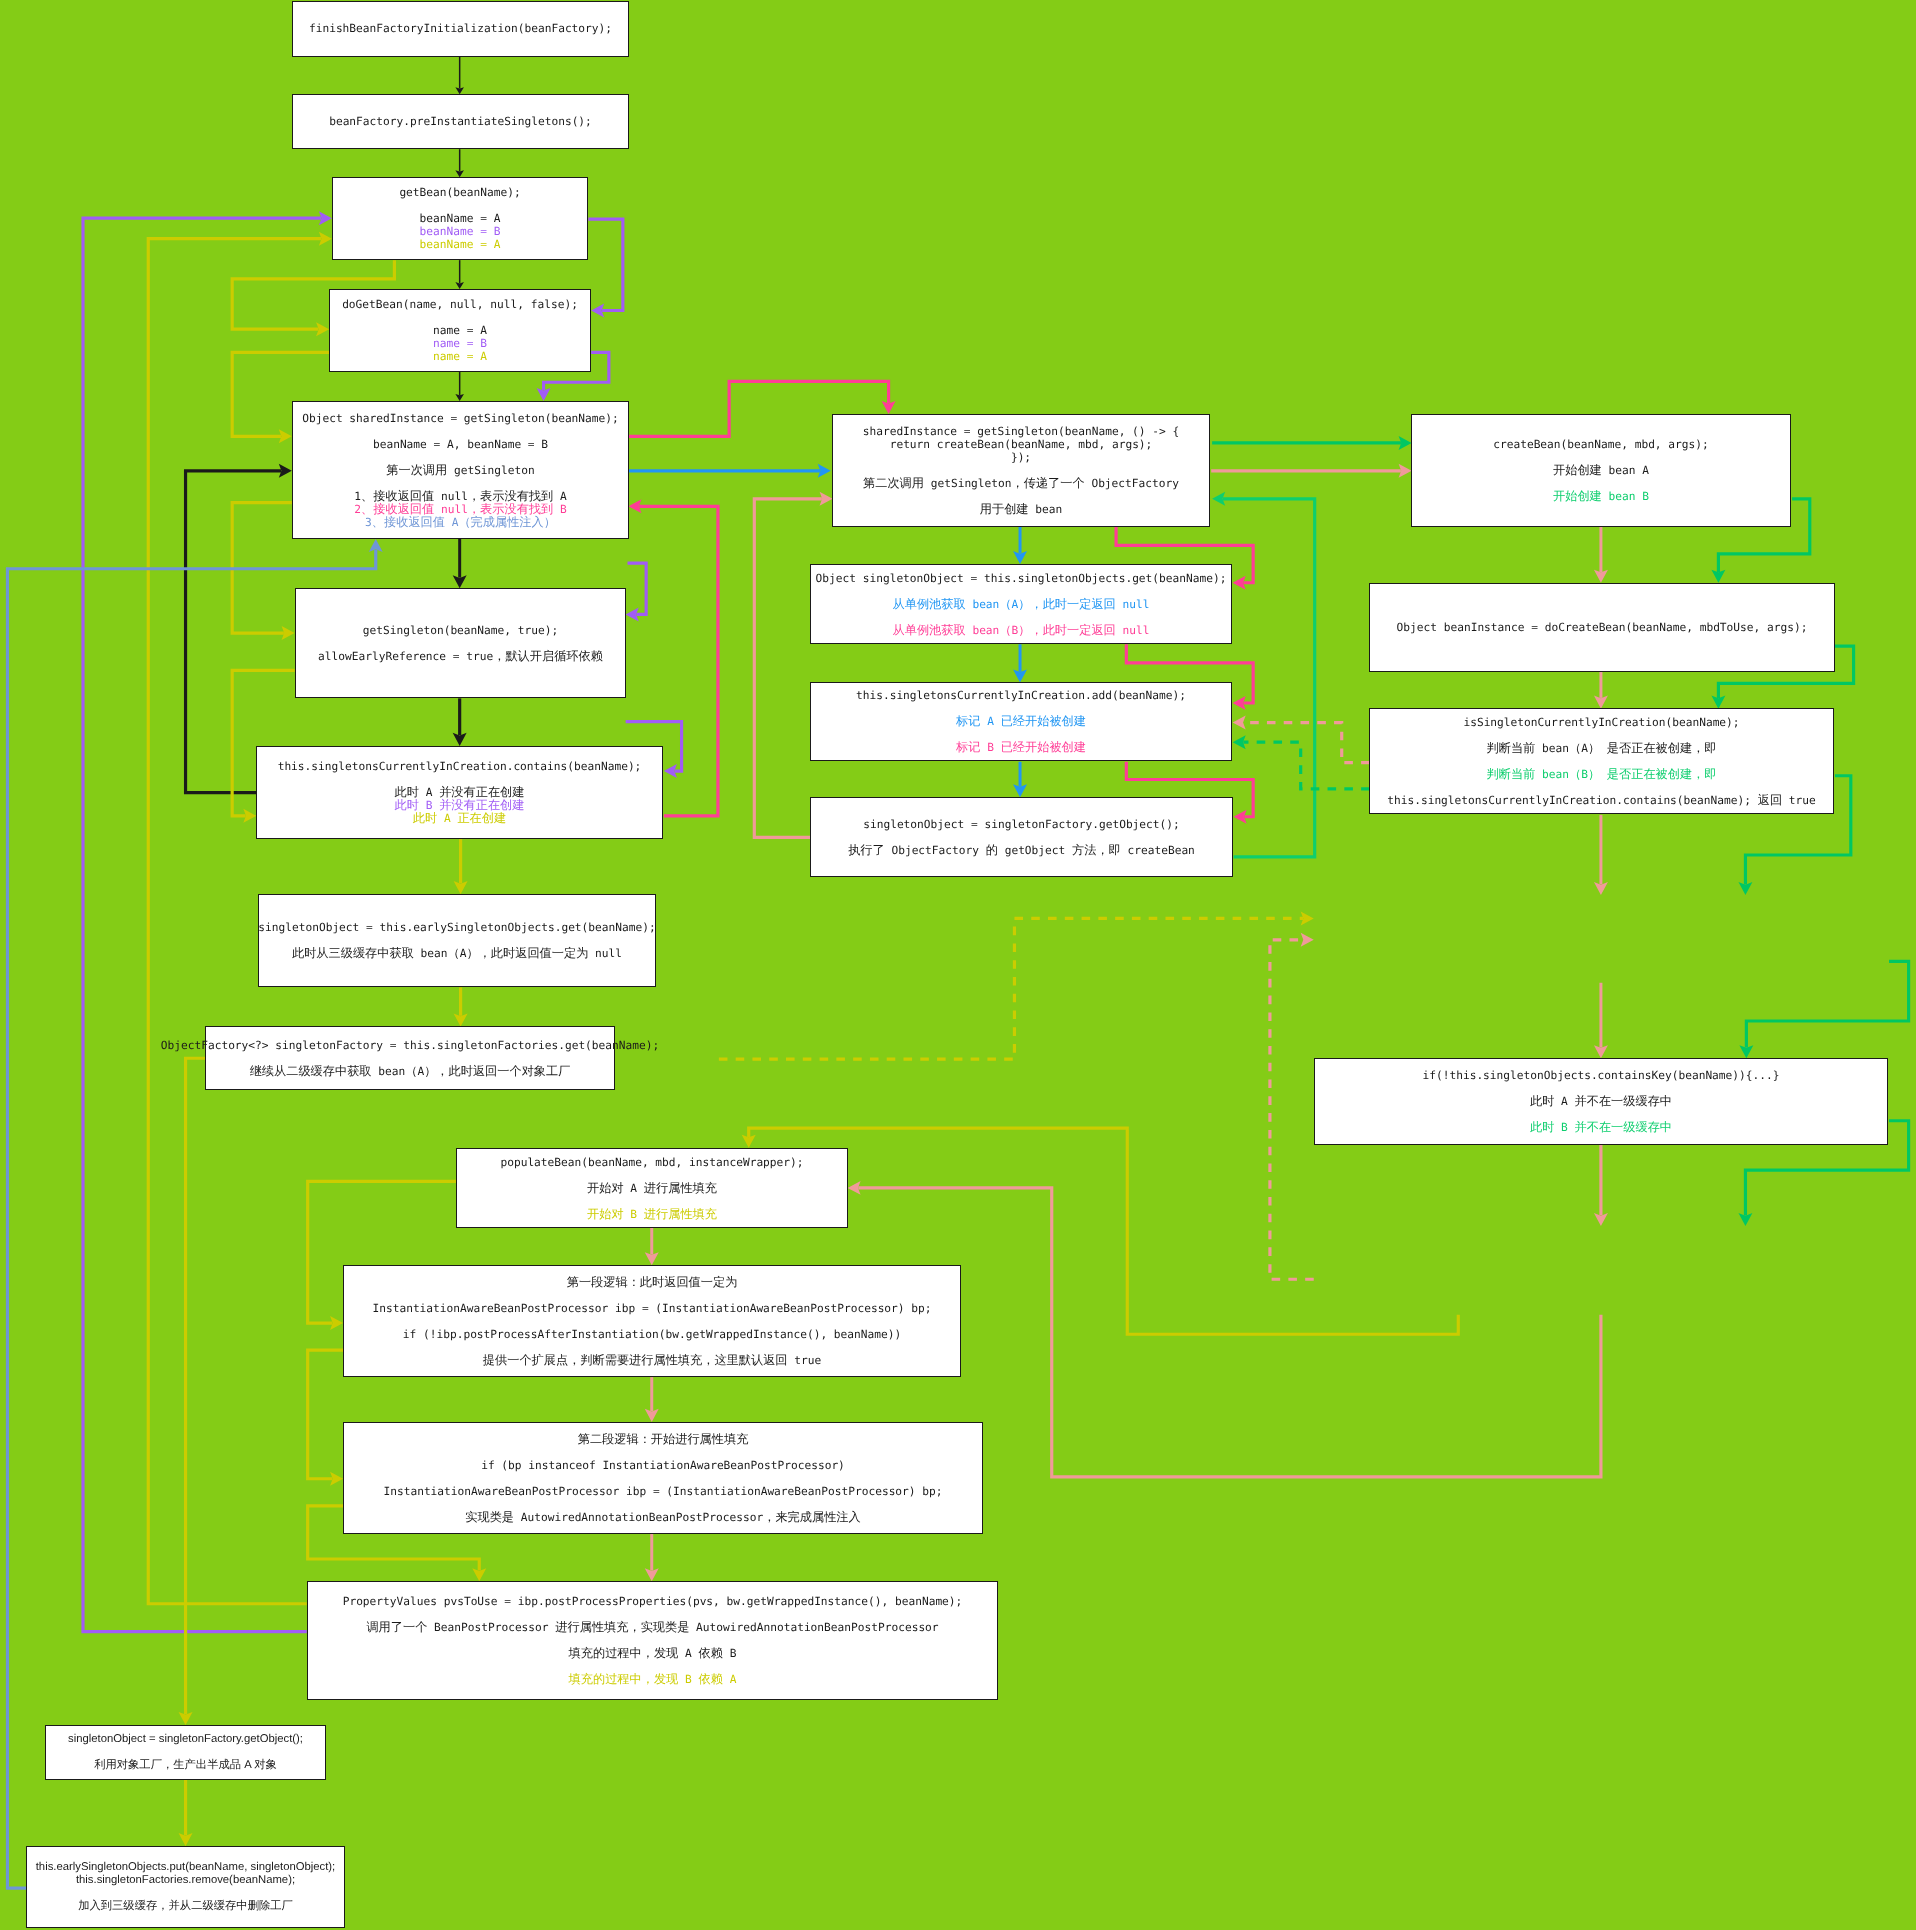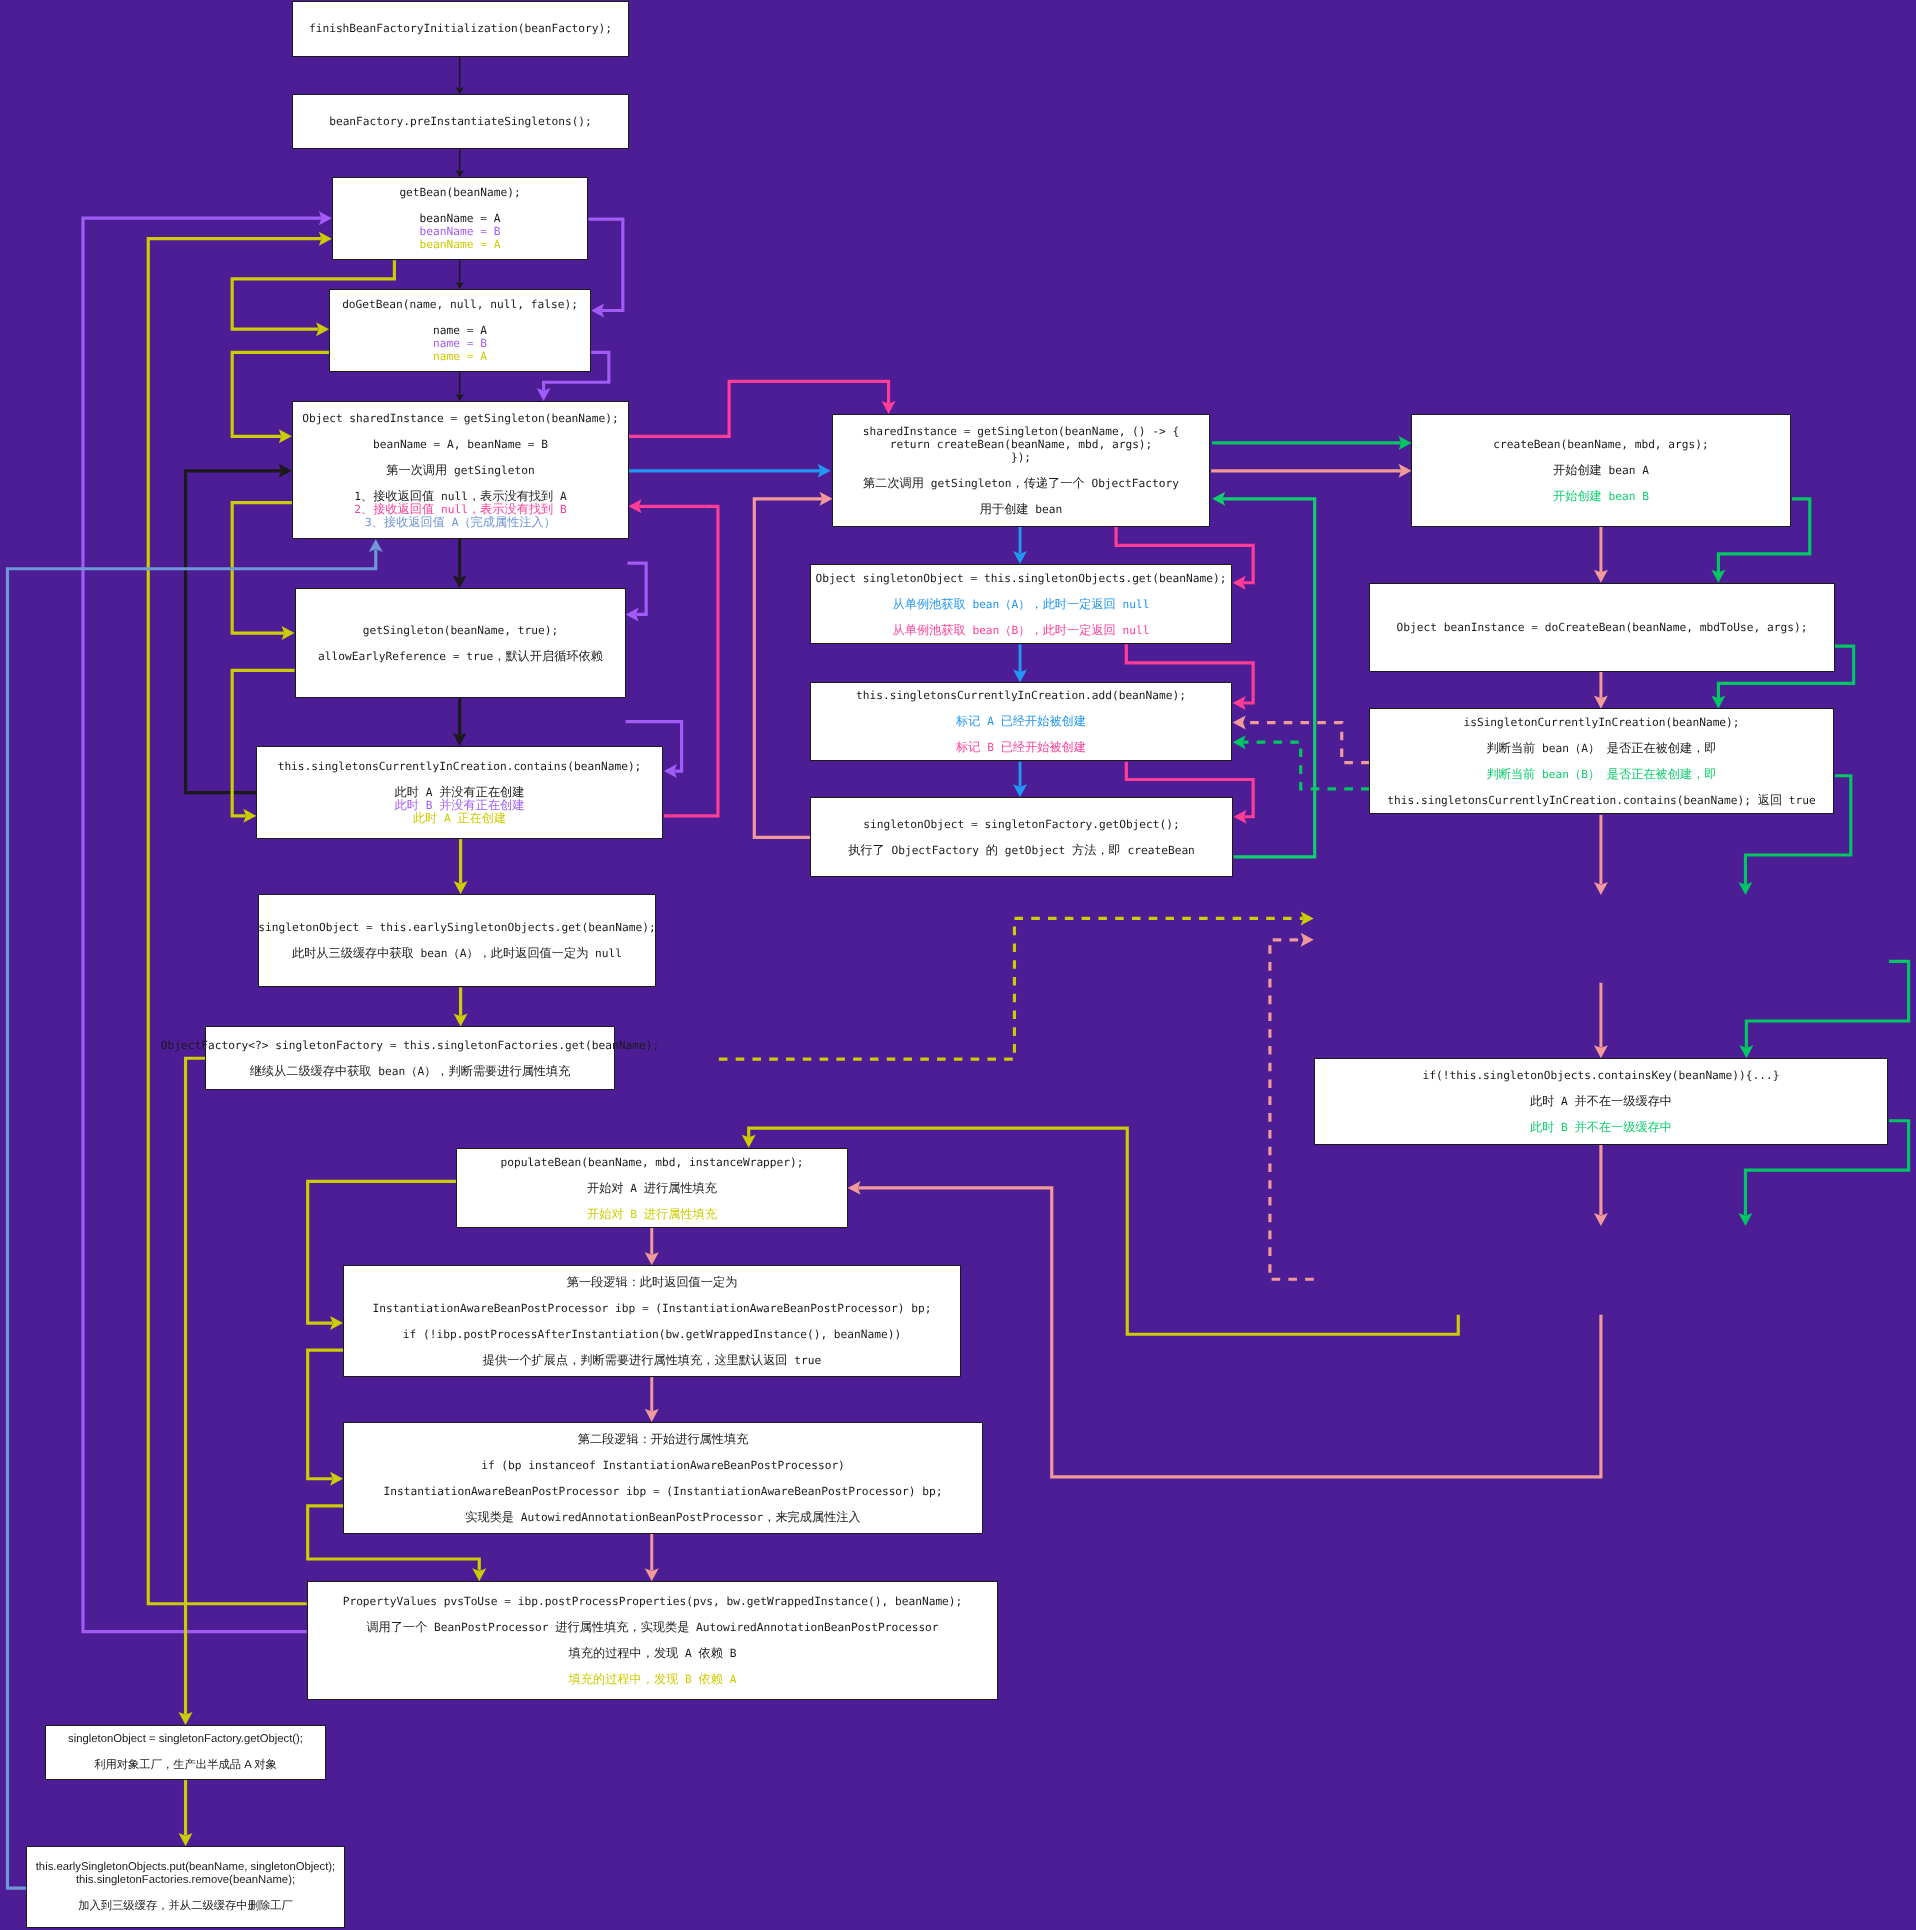--- a/index.html
+++ b/index.html
@@ -1,17 +1,17 @@
 <!DOCTYPE html>
 <html style="font-size:15px"><head>
 <meta charset="utf-8">
 <title>Spring Bean Circular Dependency Flowchart</title>
 <style>
 html,body{margin:0;padding:0;background:#ffffff;-webkit-font-smoothing:antialiased;text-rendering:geometricPrecision;}
-#canvas{position:relative;width:1917px;height:1931px;background:#4c1d95;overflow:hidden;}
+#canvas{position:relative;width:1917px;height:1931px;background:#84cc16;overflow:hidden;}
 svg#edges{position:absolute;left:0;top:0;width:1917px;height:1931px;}
 .node{position:absolute;box-sizing:border-box;border:1.1px solid #1a1a1a;background:#ffffff;
  display:flex;flex-direction:column;align-items:center;justify-content:center;text-align:center;z-index:2;}
 .ln{display:block;white-space:pre;font-family:"DejaVu Sans Mono","Liberation Mono",monospace;
  font-size:11.2px;line-height:13px;height:13px;}
 .ln i{font-style:normal;font-size:12.2px;}
 .ln.sp{margin-top:13px;}
 .ln.b{font-weight:400;}
 .node.sans .ln{font-family:"Liberation Sans","DejaVu Sans",sans-serif;font-size:11.3px;}
 </style>
@@ -170,21 +170,21 @@
       <span class="ln sp" style="color:#1a1a1a"><i>此时</i> A <i>并没有正在创建</i></span>
       <span class="ln" style="color:#a15cf5"><i>此时</i> B <i>并没有正在创建</i></span>
       <span class="ln" style="color:#cccc00"><i>此时</i> A <i>正在创建</i></span>
     </div>
 <div class="node" id="early-singleton-objects-get" style="left:258px;top:894px;width:398px;height:93px">
       <span class="ln" style="color:#1a1a1a">singletonObject = this.earlySingletonObjects.get(beanName);</span>
       <span class="ln sp" style="color:#1a1a1a"><i>此时从三级缓存中获取</i> bean<i>（</i>A<i>），此时返回值一定为</i> null</span>
     </div>
 <div class="node" id="singleton-factories-get" style="left:205px;top:1026px;width:410px;height:64px">
       <span class="ln" style="color:#1a1a1a">ObjectFactory&lt;?&gt; singletonFactory = this.singletonFactories.get(beanName);</span>
-      <span class="ln sp" style="color:#1a1a1a"><i>继续从二级缓存中获取</i> bean<i>（</i>A<i>），判断需要进行属性填充</i></span>
+      <span class="ln sp" style="color:#1a1a1a"><i>继续从二级缓存中获取</i> bean<i>（</i>A<i>），此时返回一个对象工厂</i></span>
     </div>
 <div class="node" id="populate-bean" style="left:456px;top:1148px;width:392px;height:80px">
       <span class="ln" style="color:#1a1a1a">populateBean(beanName, mbd, instanceWrapper);</span>
       <span class="ln sp" style="color:#1a1a1a"><i>开始对</i> A <i>进行属性填充</i></span>
       <span class="ln b sp" style="color:#cccc00"><i>开始对</i> B <i>进行属性填充</i></span>
     </div>
 <div class="node" id="first-logic" style="left:343px;top:1265px;width:618px;height:112px">
       <span class="ln" style="color:#1a1a1a"><i>第一段逻辑：此时返回值一定为</i></span>
       <span class="ln sp" style="color:#1a1a1a">InstantiationAwareBeanPostProcessor ibp = (InstantiationAwareBeanPostProcessor) bp;</span>
       <span class="ln sp" style="color:#1a1a1a">if (!ibp.postProcessAfterInstantiation(bw.getWrappedInstance(), beanName))</span>

